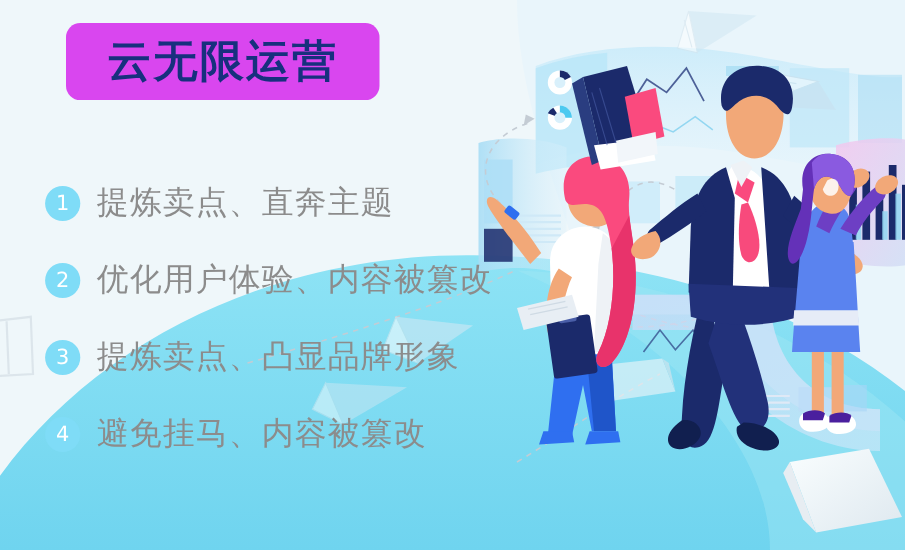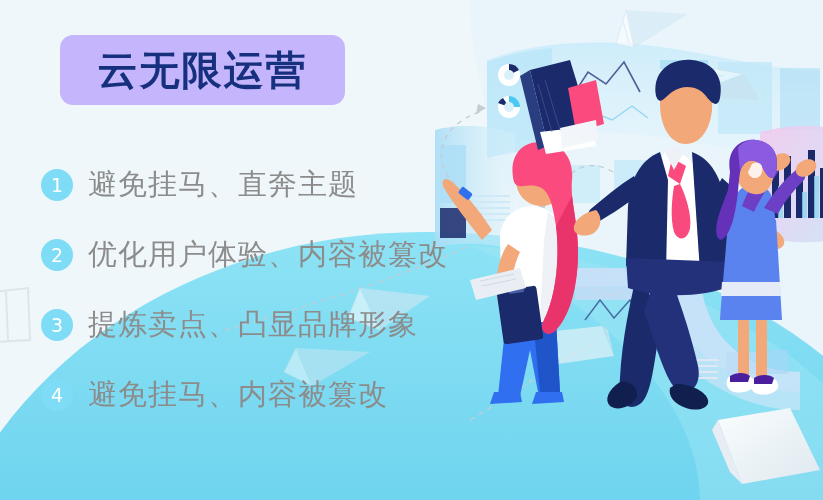--- a/index.html
+++ b/index.html
@@ -33,25 +33,25 @@
     width: 823px;
     height: 500px;
     z-index: 5;
     pointer-events: none;
   }
   #content * { pointer-events: auto; }
 
   .title-badge {
     position: absolute;
     left: 60px;
-    top: 35px;
+    top: 21px;
     width: 285px;
     height: 70px;
     border-radius: 13px;
-    background: #c4b5fd;
+    background: #d946ef;
     display: flex;
     align-items: center;
     justify-content: center;
   }
   .title-text {
     font-size: 40px;
     font-weight: 700;
     letter-spacing: 2px;
     color: #17307e;
     line-height: 1;
@@ -409,21 +409,21 @@
   <div id="content">
 
     <div class="title-badge">
       <span class="title-text">云无限运营</span>
     </div>
 
     <div class="feature-list">
 
       <div class="feature-item">
         <span class="badge">1</span>
-        <span class="feature-text">避免挂马、直奔主题</span>
+        <span class="feature-text">提炼卖点、直奔主题</span>
       </div>
 
       <div class="feature-item">
         <span class="badge">2</span>
         <span class="feature-text">优化用户体验、内容被篡改</span>
       </div>
 
       <div class="feature-item">
         <span class="badge">3</span>
         <span class="feature-text">提炼卖点、凸显品牌形象</span>

